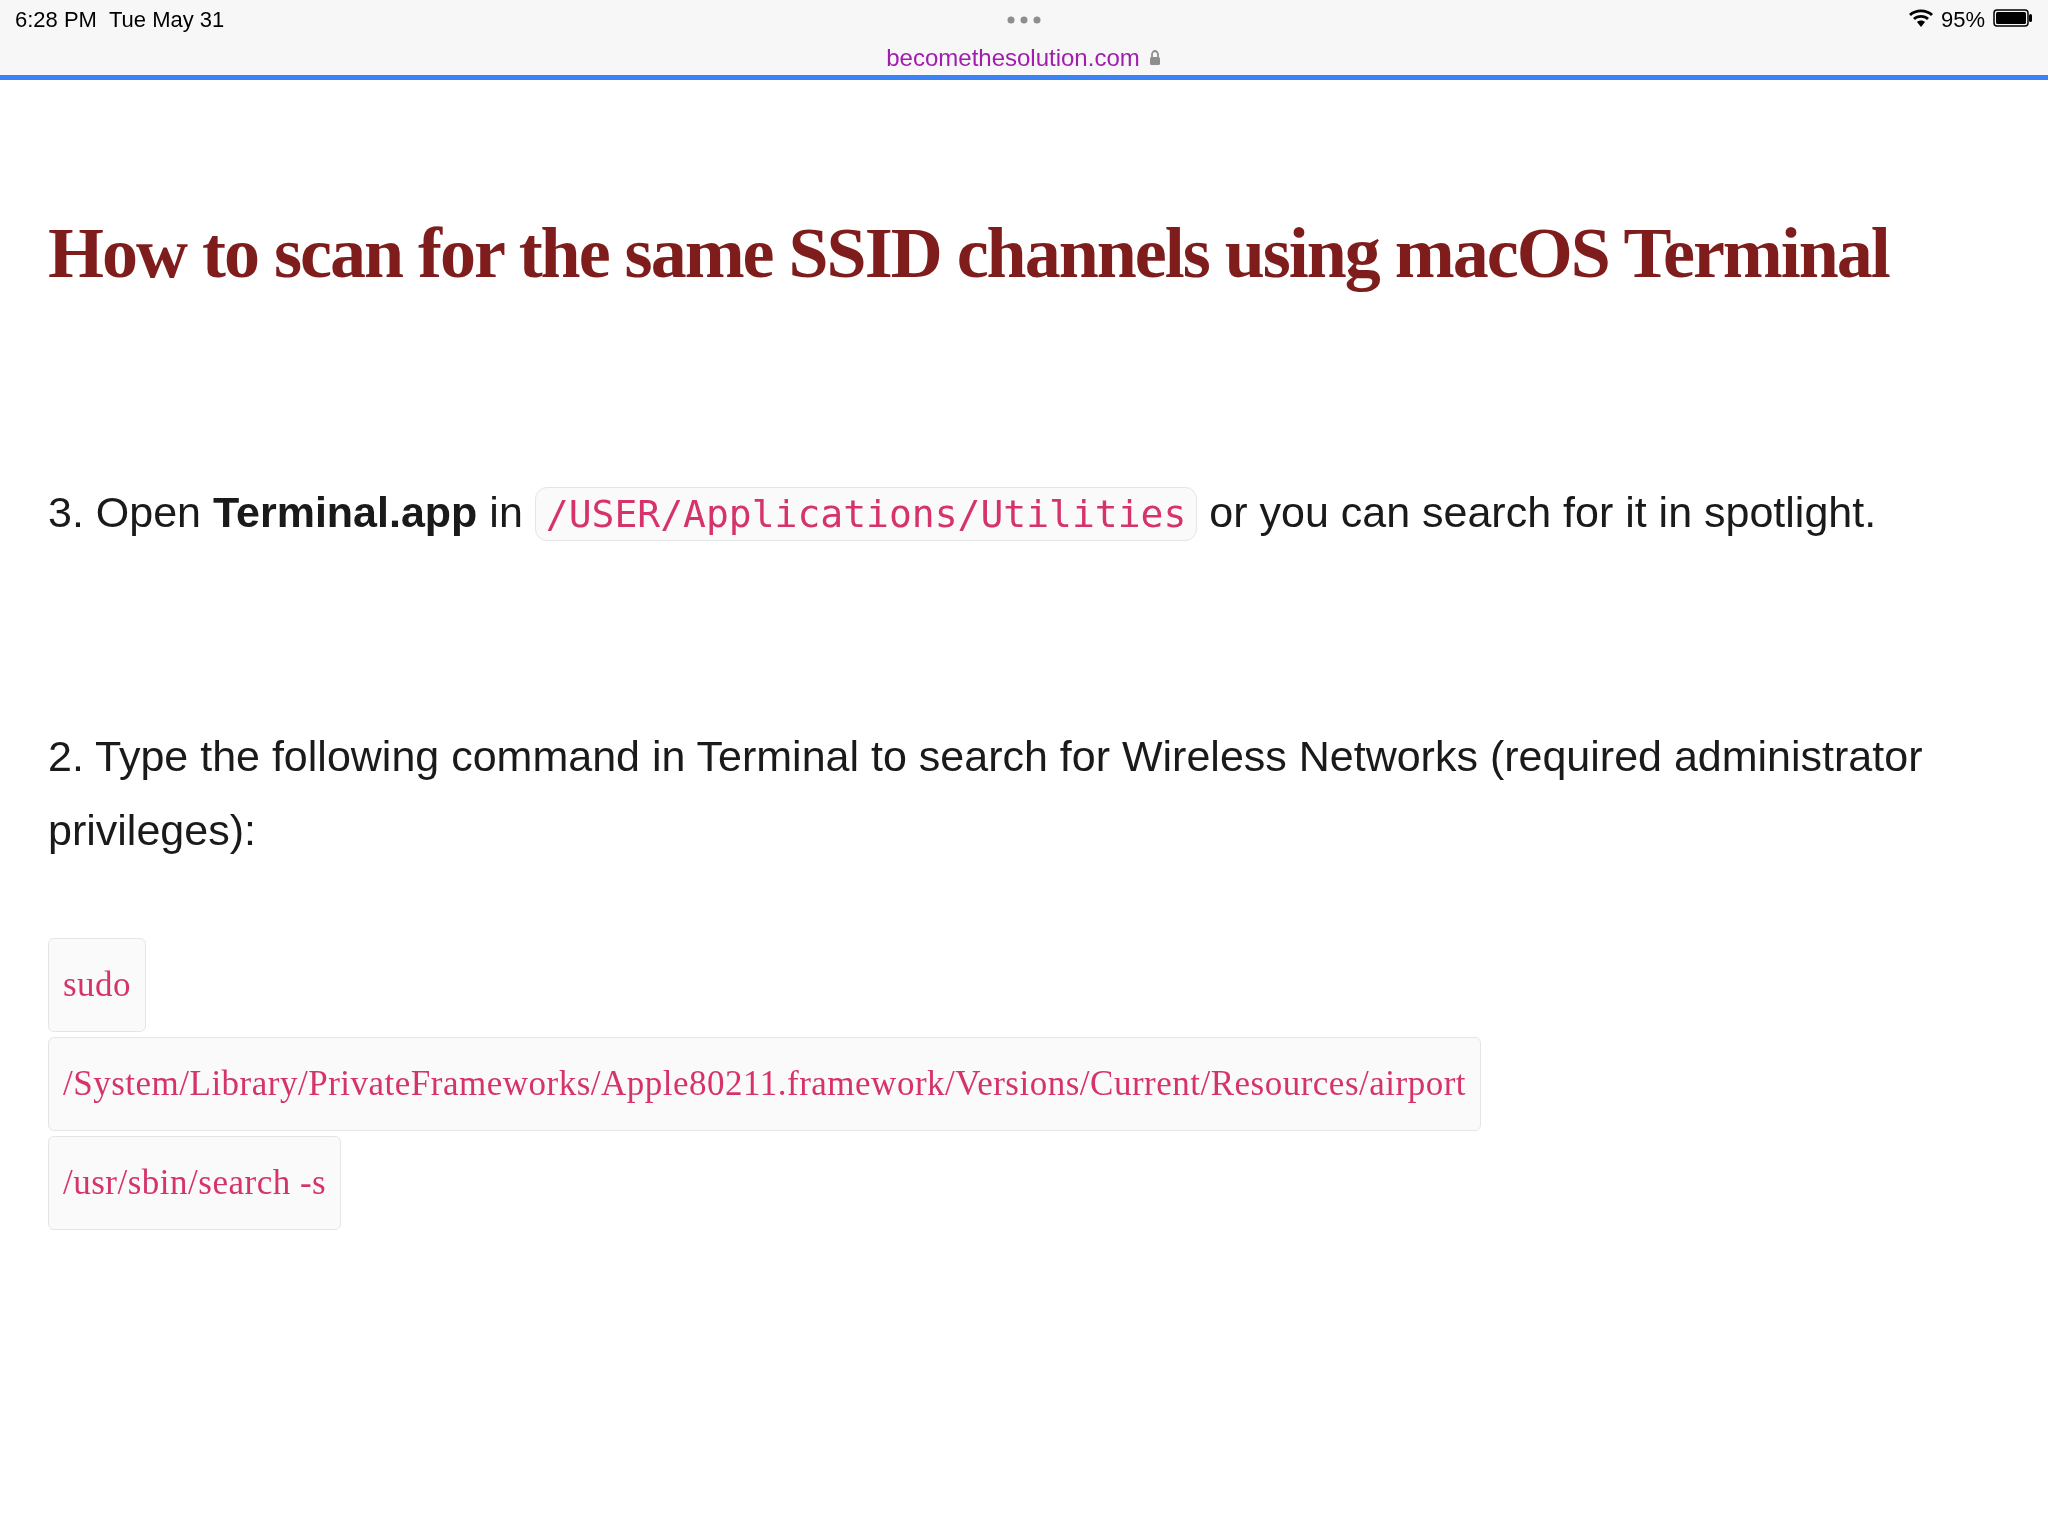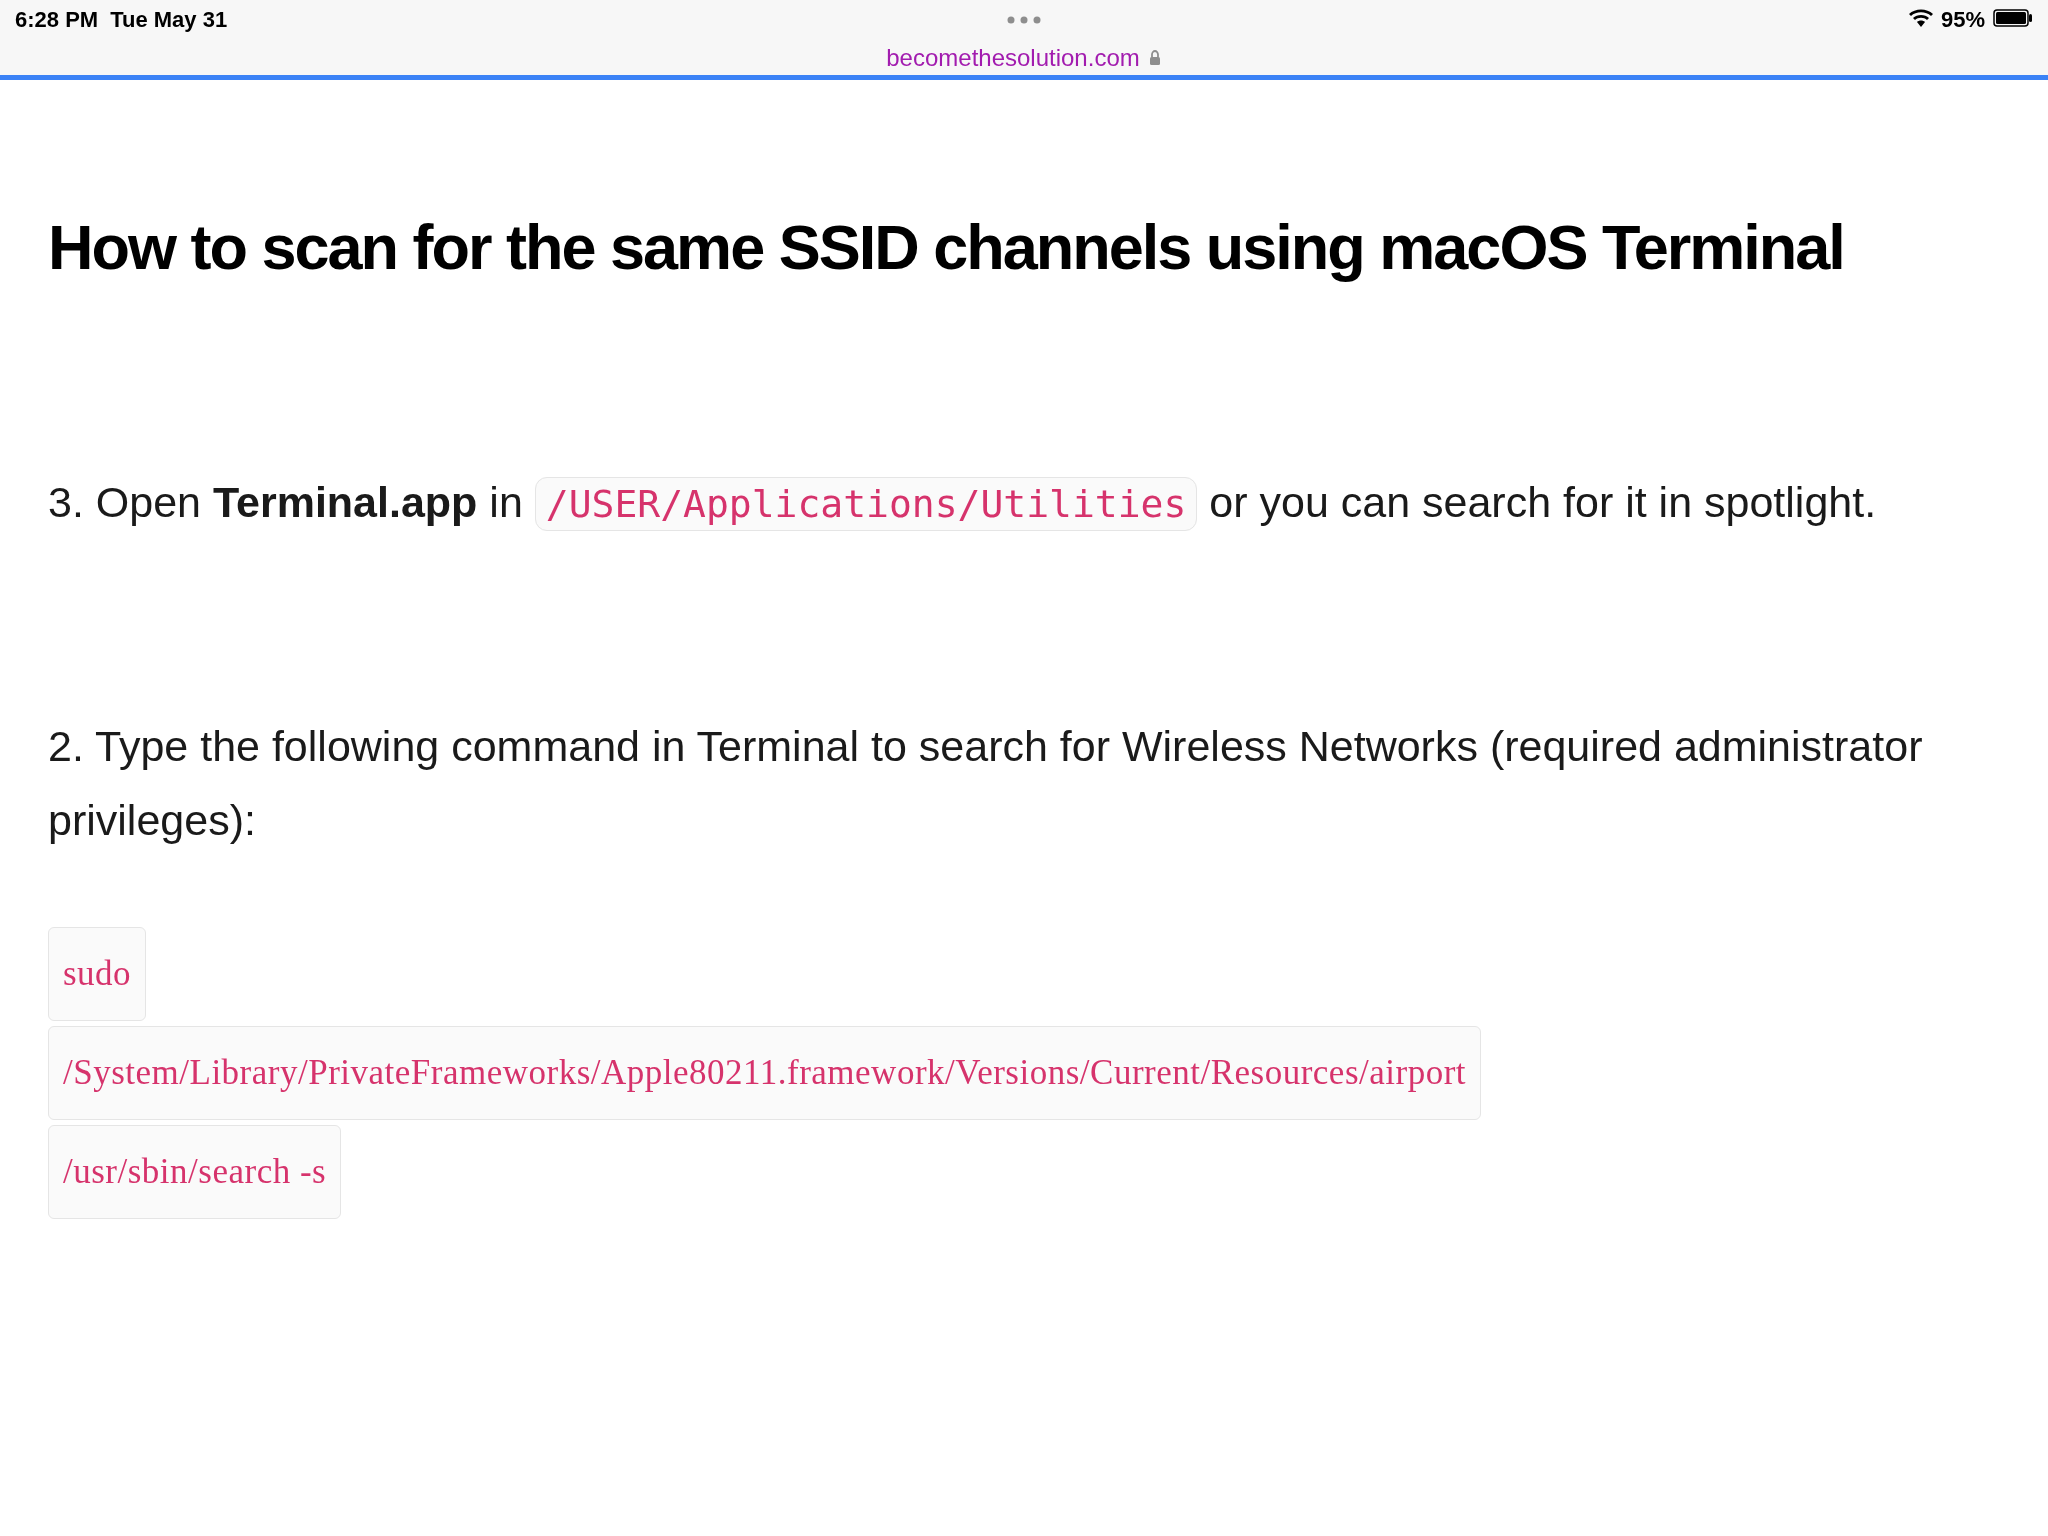--- a/index.html
+++ b/index.html
@@ -17,21 +17,21 @@
     }
     
     .status-bar {
       height: 40px;
       background: #f7f7f7;
       display: flex;
       align-items: center;
       padding: 0 15px;
       position: relative;
       font-size: 22px;
-      font-weight: 700;
+      font-weight: 400;
       color: #000;
     }
     
     .status-left {
       display: flex;
       align-items: center;
       gap: 12px;
     }
     
     .status-center {
@@ -84,26 +84,27 @@
       height: 16px;
       display: inline-block;
     }
     
     .content {
       padding: 130px 48px 48px 48px;
       background: #ffffff;
     }
     
     .article-title {
-      font-size: 63px;
+      font-size: 72px;
       font-weight: 800;
       line-height: 1.2;
       letter-spacing: -2px;
-      color: #000000;
+      color: #7f1d1d;
       margin-bottom: 180px;
+      font-family: Liberation Serif, serif;
     }
     
     .step {
       font-size: 43px;
       line-height: 1.72;
       color: #1a1a1a;
       margin-bottom: 170px;
       font-weight: 400;
     }
     

